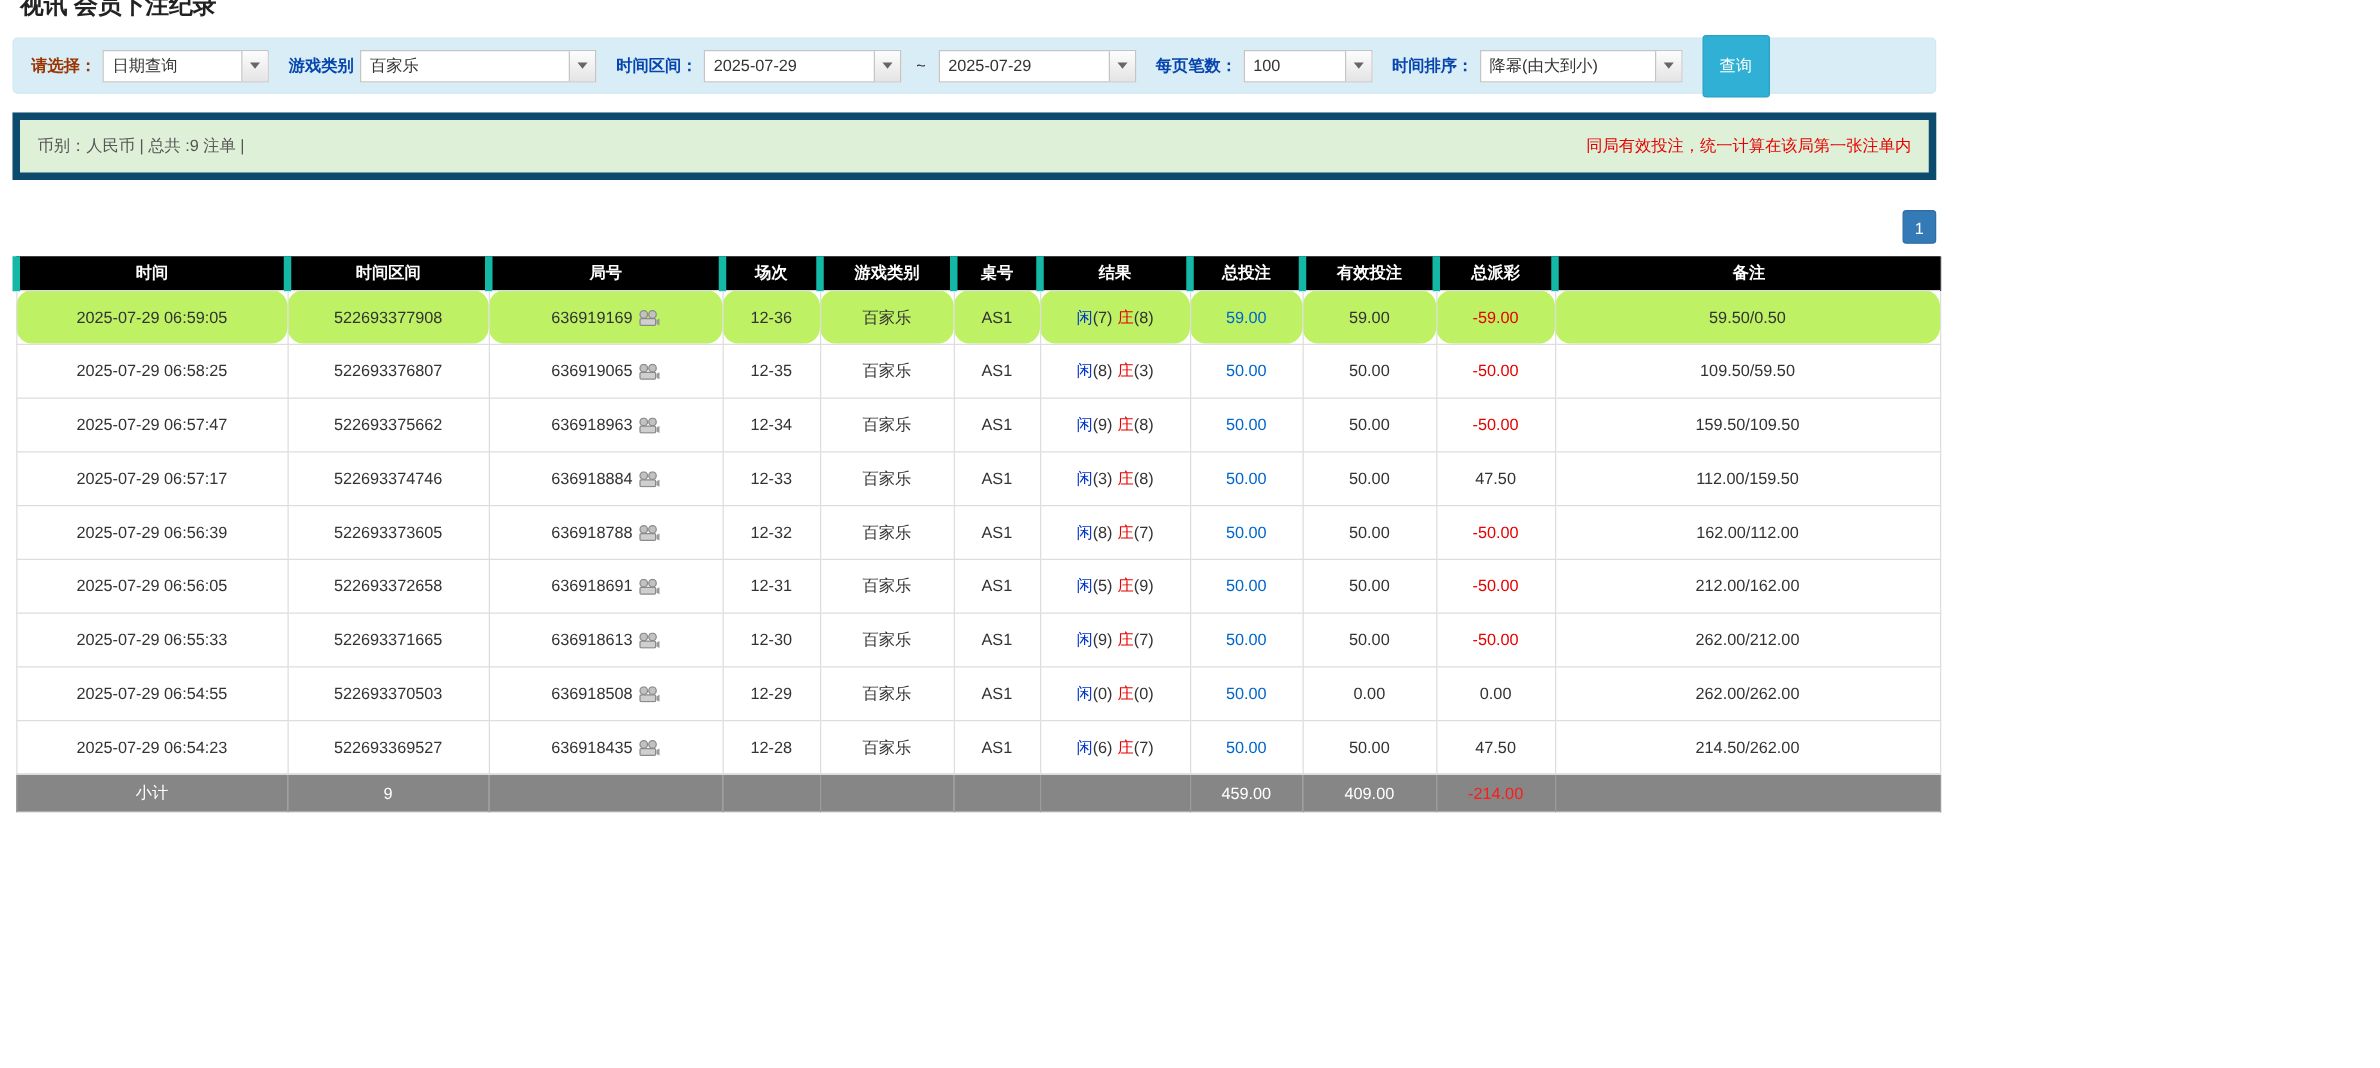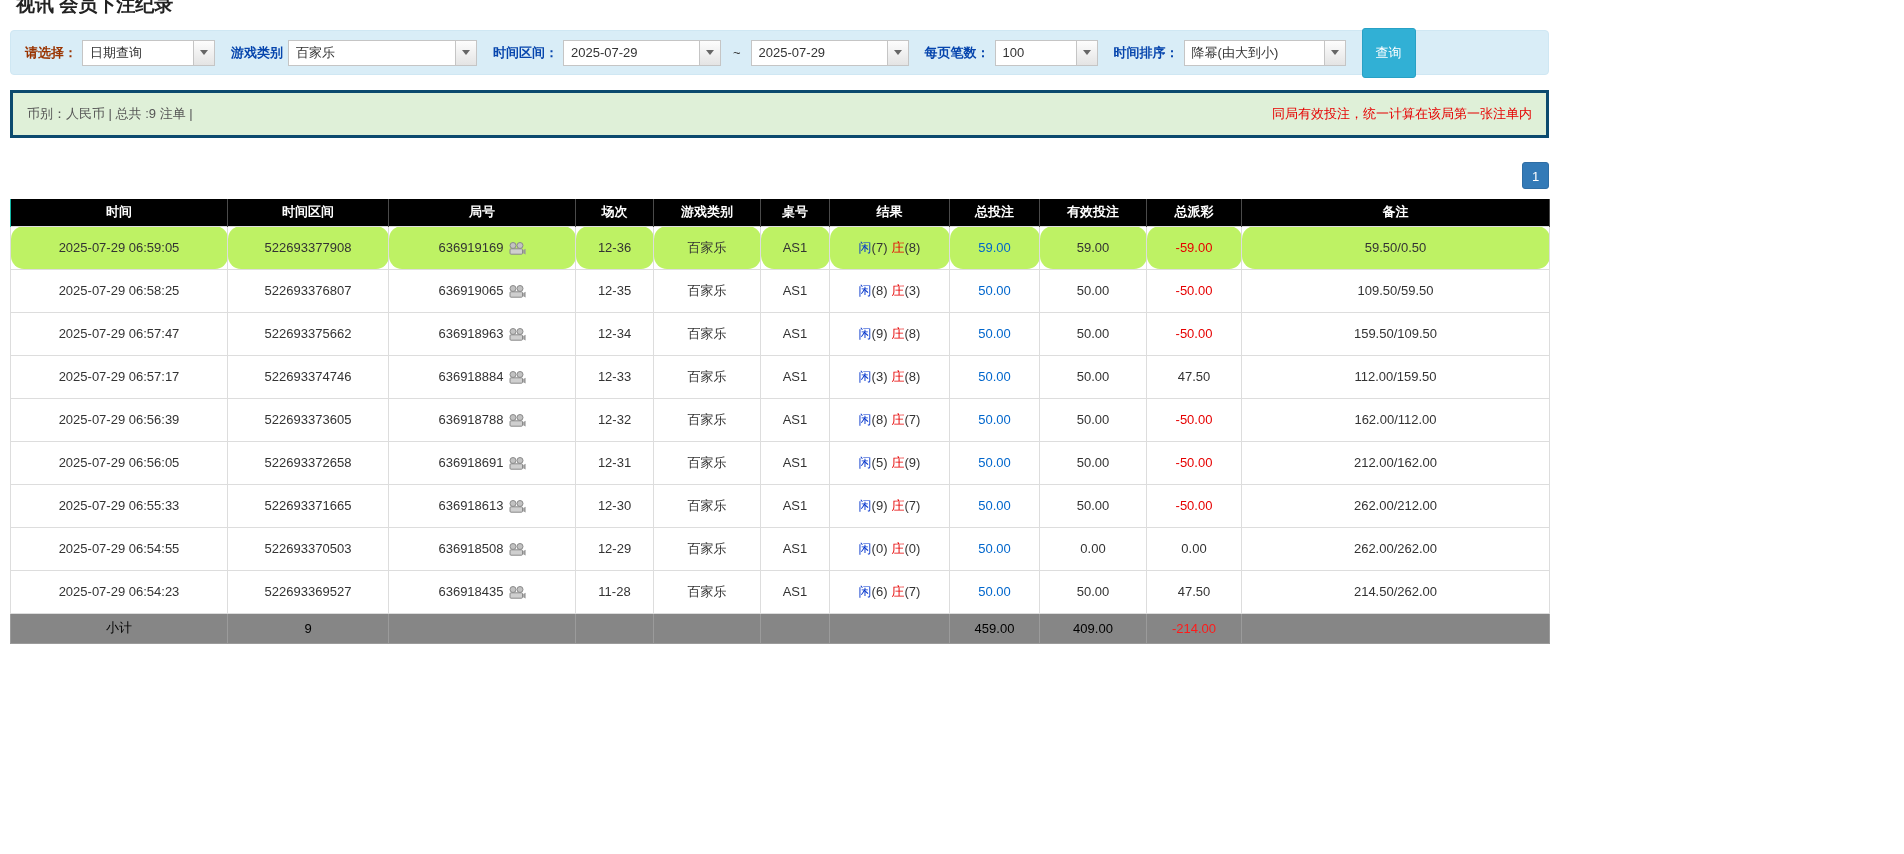--- a/index.html
+++ b/index.html
@@ -26,46 +26,46 @@
   .w-select .combo-text{width:110px;}
   .w-game .combo-text{width:166px;}
   .w-date .combo-text{width:135px;}
   .w-size .combo-text{width:80px;}
   .w-sort .combo-text{width:139px;}
   .tilde{margin:0 10px 0 -4px;color:#333;font-size:13px;}
   .search-btn{background:#31b0d5;border:1px solid #28a1c5;color:#fff;font-size:13px;
     padding:15px 13px;border-radius:3px;cursor:pointer;font-family:inherit;}
 
   
-  .info-bar{margin-top:15px;background:#dff0d8;border:3px solid #0c4a6e;
+  .info-bar{margin-top:15px;background:#dff0d8;border:6px solid #0c4a6e;
     padding:12px 14px;display:flex;justify-content:space-between;align-items:center;font-size:13px;}
   .info-left{color:#555;}
   .info-right{color:#e60000;}
 
   
   .pager{margin-top:24px;text-align:right;}
   .page-btn{display:inline-block;min-width:27px;height:27px;line-height:27px;text-align:center;
     background:#337ab7;border:1px solid #2e6da4;color:#fff;font-size:13px;border-radius:3px;cursor:pointer;}
 
   
   table.bet-table{margin-top:10px;width:1539px;border-collapse:collapse;table-layout:fixed;font-size:13px;}
   .bet-table th{background:#000;color:#fff;font-weight:bold;height:27px;text-align:center;
-    border-right:1px solid #4a4a4a;border-left:1px solid #14b8a6;}
+    border-right:1px solid #4a4a4a;border-left:6px solid #14b8a6;}
   .bet-table td{height:43px;text-align:center;border:1px solid #ddd;color:#333;background:#fff;}
   .bet-table tr.hl td{background:#bef264;border-radius:13px;}
   .round-no{vertical-align:middle;}
   .vid-icon{display:inline-block;margin-left:5px;vertical-align:middle;cursor:pointer;line-height:0;}
   .player{color:var(--player-color);}
   .banker{color:var(--banker-color);margin-left:4px;}
   .score{color:#333;}
   .bet-link{color:var(--link-color);text-decoration:none;cursor:pointer;}
   .neg{color:var(--neg-color);}
 
   
-  .bet-table tr.foot td{background:#868686;color:#000000;height:30px;border:1px solid #9b9b9b;font-size:13px;}
+  .bet-table tr.foot td{background:#868686;color:#ffffff;height:30px;border:1px solid #9b9b9b;font-size:13px;}
   .bet-table tr.foot2 td{background:#7e7e7e;}
   .bet-table tr.foot td.neg-cell{color:#ff1a1a;}
 </style>
 </head>
 <body>
 
 <div class="page">
 
   <div class="page-title">视讯 会员下注纪录</div>
 
@@ -293,21 +293,21 @@
         </tr>
         <tr>
           <td>2025-07-29 06:54:23</td>
           <td>522693369527</td>
           <td><span class="round-no">636918435</span><span class="vid-icon"><svg width="17" height="13" viewBox="0 0 17 13">
                 <circle cx="4" cy="3.5" r="3" fill="#c2c2c2" stroke="#8a8a8a"></circle>
                 <circle cx="11" cy="3.5" r="3" fill="#c2c2c2" stroke="#8a8a8a"></circle>
                 <rect x="1" y="6.8" width="12.5" height="5.4" rx="1" fill="#cfcfcf" stroke="#8a8a8a"></rect>
                 <path d="M14.2 8 L16.6 6.8 V12.4 L14.2 11.2 Z" fill="#9a9a9a"></path>
               </svg></span></td>
-          <td>11-28</td>
+          <td>12-28</td>
           <td>百家乐</td>
           <td>AS1</td>
           <td><span class="player">闲</span><span class="score">(6)</span><span class="banker">庄</span><span class="score">(7)</span></td>
           <td><a class="bet-link">50.00</a></td>
           <td>50.00</td>
           <td><span class="">47.50</span></td>
           <td>214.50/262.00</td>
         </tr>
       </tbody>
     <tfoot>

